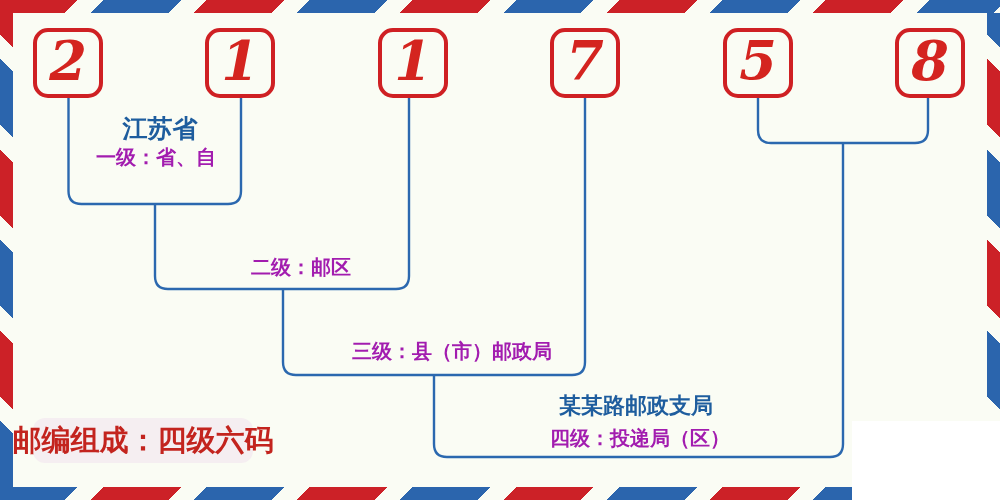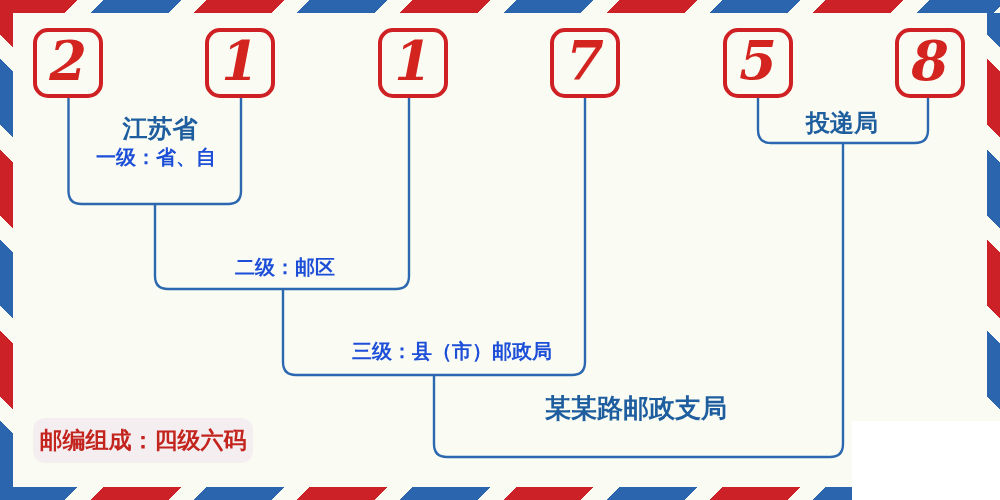--- a/index.html
+++ b/index.html
@@ -37,32 +37,32 @@
     font-family:"DejaVu Serif","Liberation Serif",serif;
     font-style:italic;font-weight:bold;
     font-size:54px;line-height:1;color:#d4241f;
     transform:translateY(-2px);
   }
   
   .connectors{position:absolute;left:0;top:0;}
   
   .lbl{position:absolute;transform:translateX(-50%);white-space:nowrap;}
   .place{color:#1e5d9e;font-weight:bold;font-size:25px;line-height:1.1;}
-  .desc{color:#1d4ed8;font-weight:bold;font-size:20px;line-height:22px;}
+  .desc{color:#a21caf;font-weight:bold;font-size:20px;line-height:22px;}
   .delivery{color:#1e5d9e;font-weight:bold;font-size:24px;}
-  .place-small{color:#1e5d9e;font-weight:bold;font-size:26px;}
+  .place-small{color:#1e5d9e;font-weight:bold;font-size:22px;}
   
   .note-pill{
     position:absolute;left:33px;top:418px;width:220px;height:45px;
     background:#f5eef1;border-radius:12px;
     display:flex;align-items:center;justify-content:center;
   }
   .note-text{
     font-family:"DejaVu Serif","Liberation Serif",serif;
-    font-weight:bold;font-size:23px;color:#c3241e;white-space:nowrap;
+    font-weight:bold;font-size:29px;color:#c3241e;white-space:nowrap;
   }
   
   .corner-mask{
     position:absolute;left:852px;top:421px;right:0;bottom:0;
     background:#ffffff;
   }
 </style>
 </head>
 <body>
 
@@ -100,27 +100,27 @@
   </div>
   <div class="digit-box" style="left:895px">
     <span class="digit">8</span>
   </div>
 
   <div class="lbl place" style="left:160px;top:115px">江苏省</div>
   <div class="lbl desc" style="left:156px;top:146px">
     <div>一级：省、自</div>
   </div>
 
-  <div class="lbl desc" style="left:285px;top:256px">二级：邮区</div>
+  <div class="lbl desc" style="left:301px;top:256px">二级：邮区</div>
 
   <div class="lbl desc" style="left:452px;top:340px">三级：县（市）邮政局</div>
 
-  <div class="lbl delivery" style="left:842px;top:107px">投递局</div>
 
   <div class="lbl place-small" style="left:636px;top:391px">某某路邮政支局</div>
+  <div class="lbl desc" style="left:640px;top:427px">四级：投递局（区）</div>
 
   <div class="note-pill">
     <span class="note-text">邮编组成：四级六码</span>
   </div>
 
   <div class="corner-mask"></div>
 
 </div>
 
 </body></html>

